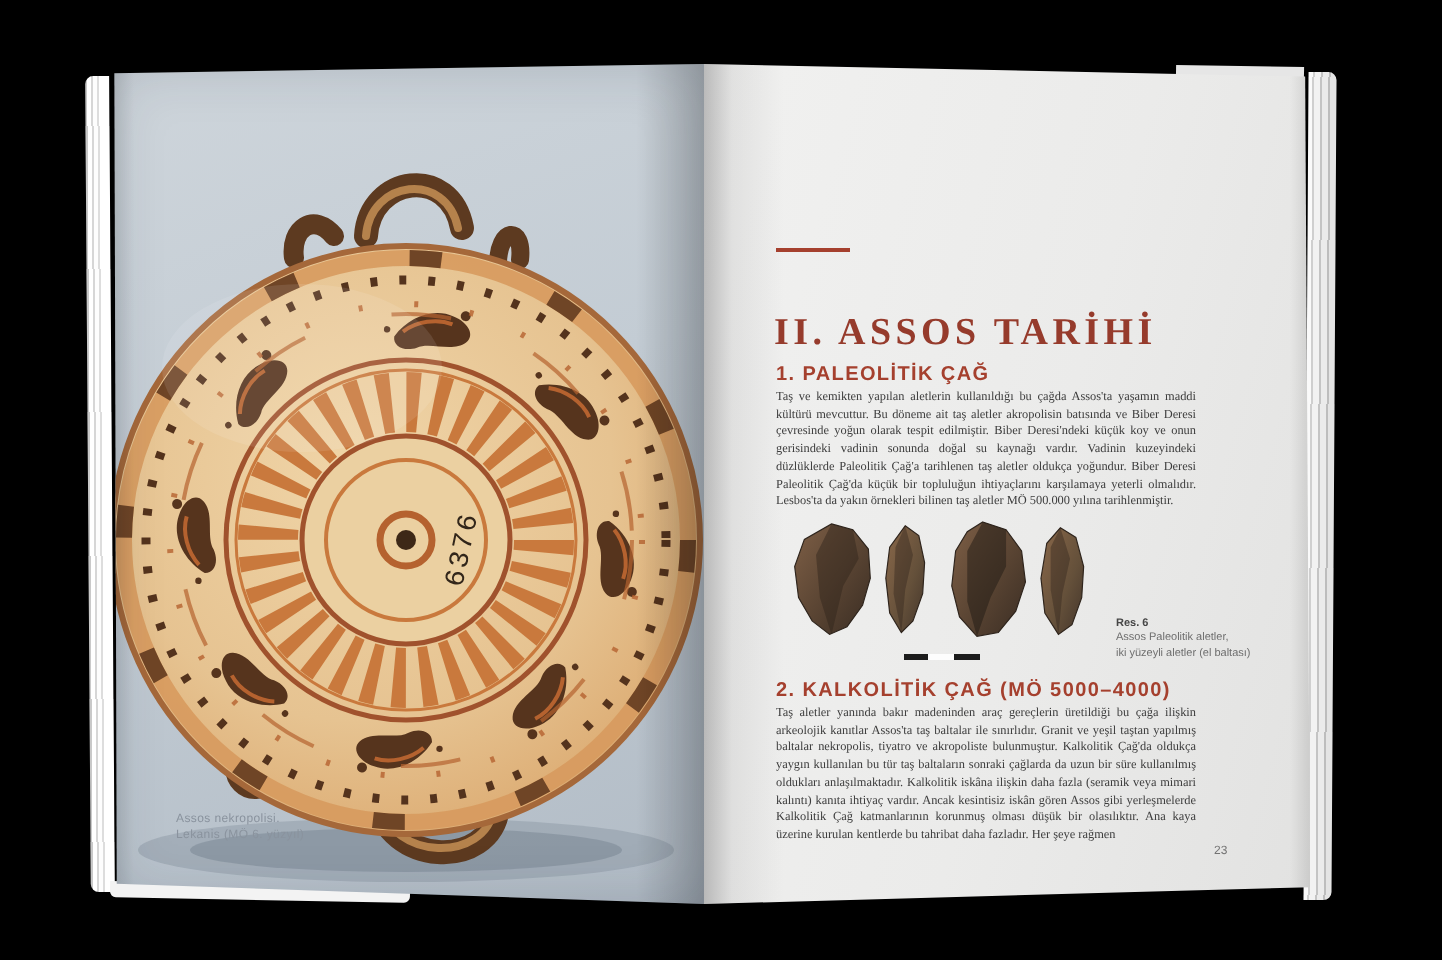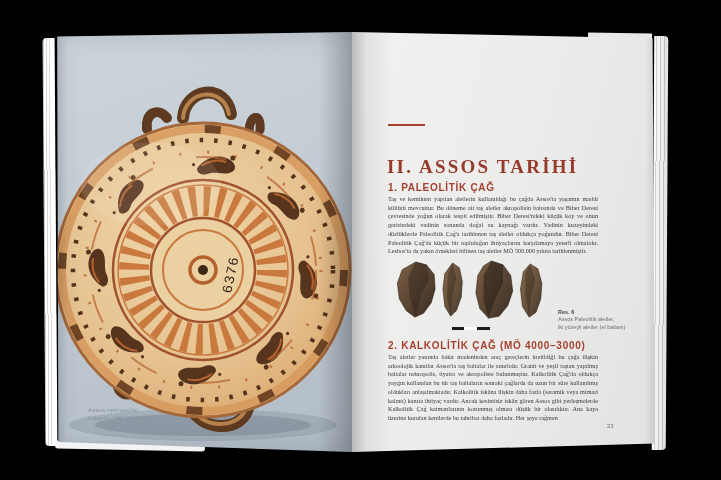--- a/index.html
+++ b/index.html
@@ -186,19 +186,19 @@
       <path fill="#2f241b" opacity="0.4" d="M140 4 L145 20 L141 38 L139 59 L135 36 L135 14 Z"></path>
     </svg>
     <div class="scalebar"></div>
 
     <div class="fig-caption">
       <span class="lab">Res. 6</span>
       <span>Assos Paleolitik aletler,</span><br>
       <span>iki yüzeyli aletler (el baltası)</span>
     </div>
 
-    <div class="sec-heading" style="top:308px;">2. KALKOLİTİK ÇAĞ (MÖ 4000–3000)</div>
+    <div class="sec-heading" style="top:308px;">2. KALKOLİTİK ÇAĞ (MÖ 5000–4000)</div>
     <div class="sec-body" style="top:321px;">Taş aletler yanında bakır madeninden araç gereçlerin üretildiği bu çağa ilişkin arkeolojik kanıtlar Assos'ta taş baltalar ile sınırlıdır. Granit ve yeşil taştan yapılmış baltalar nekropolis, tiyatro ve akropoliste bulunmuştur. Kalkolitik Çağ'da oldukça yaygın kullanılan bu tür taş baltaların sonraki çağlarda da uzun bir süre kullanılmış oldukları anlaşılmaktadır. Kalkolitik iskâna ilişkin daha fazla (seramik veya mimari kalıntı) kanıta ihtiyaç vardır. Ancak kesintisiz iskân gören Assos gibi yerleşmelerde Kalkolitik Çağ katmanlarının korunmuş olması düşük bir olasılıktır. Ana kaya üzerine kurulan kentlerde bu tahribat daha fazladır. Her şeye rağmen</div>
 
     <div class="page-number">23</div>
   </div>
 
 </div>
 
 </body></html>

